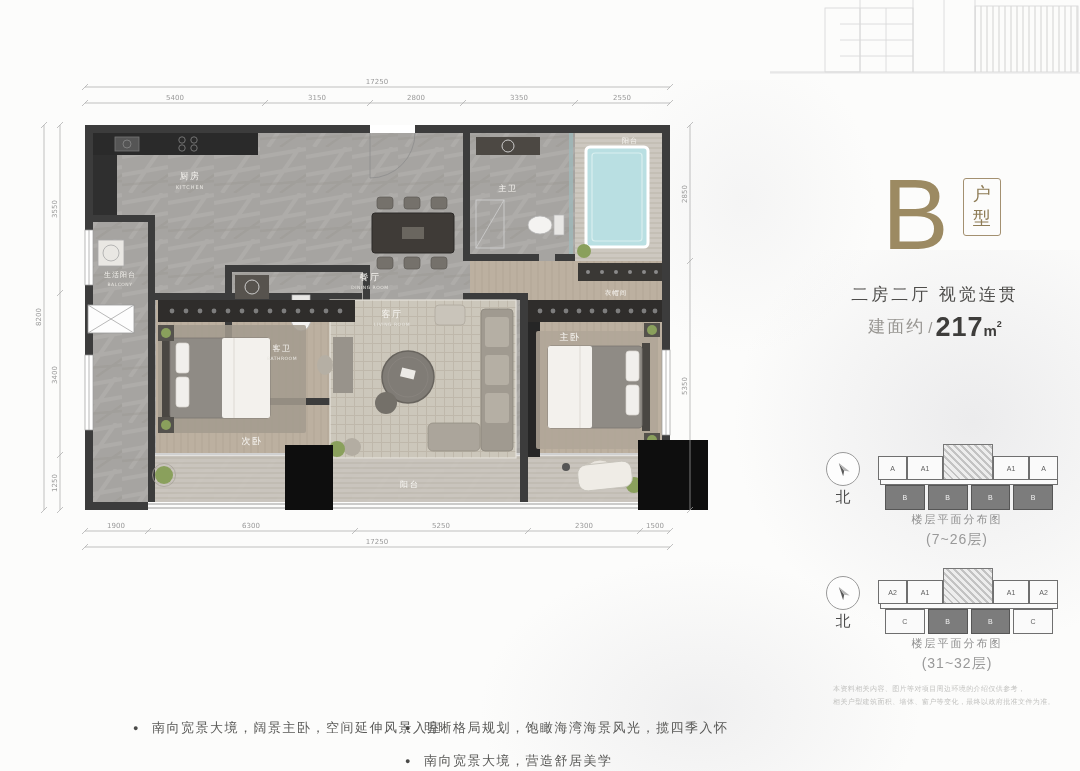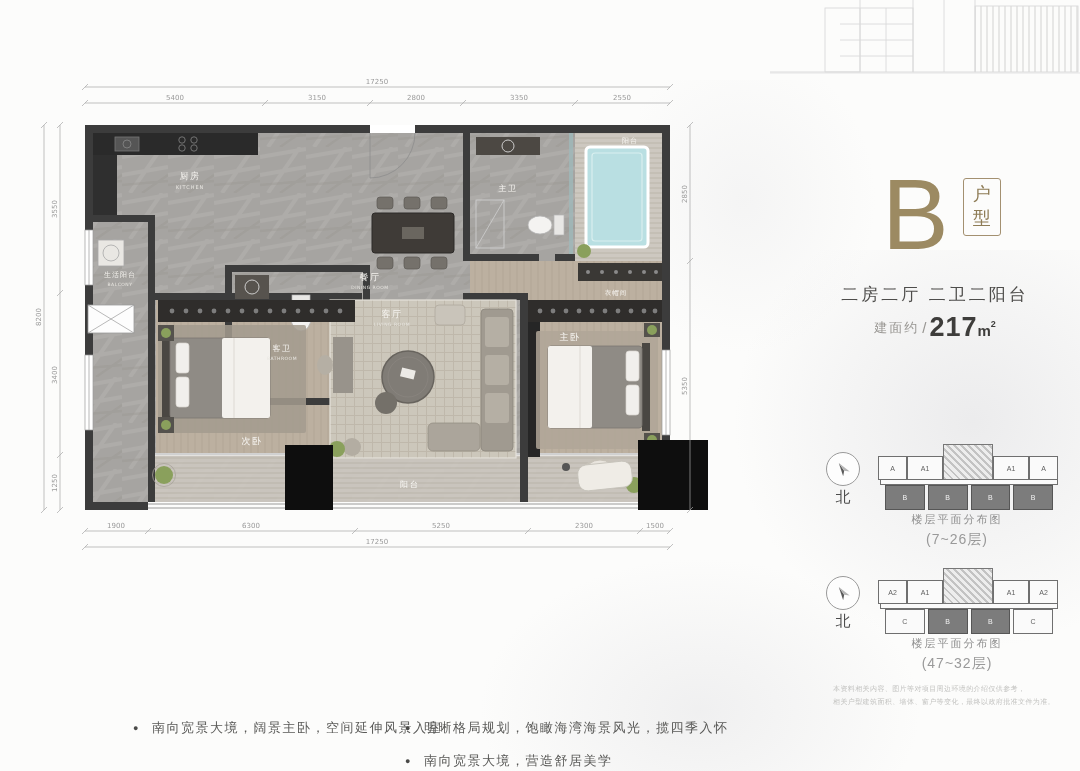--- a/index.html
+++ b/index.html
@@ -20,21 +20,21 @@
   .plan{position:absolute;left:30px;top:55px;}
   
   .unit-head{position:absolute;left:882px;top:168px;display:flex;align-items:flex-start;}
   .b-letter{font-size:100px;line-height:.92;color:#9c8a62;font-weight:400;letter-spacing:2px;}
   .type-box{margin-left:12px;margin-top:10px;width:30px;border:1.5px solid #a39070;border-radius:3px;
             padding:6px 3px;display:flex;flex-direction:column;align-items:center;gap:4px;
             color:#8e7c56;font-size:18px;line-height:1.1;}
   .rooms-summary{position:absolute;left:800px;top:283px;width:270px;text-align:center;
                  font-size:17px;color:#4e4d4b;letter-spacing:3px;}
   .area-line{position:absolute;left:800px;top:312px;width:270px;text-align:center;color:#979591;}
-  .area-prefix{font-size:13px;letter-spacing:2px;vertical-align:4px;}
+  .area-prefix{font-size:17px;letter-spacing:2px;vertical-align:4px;}
   .area-slash{font-size:15px;margin:0 3px;vertical-align:3px;}
   .area-value{font-size:27px;font-weight:bold;color:#3e3d3b;letter-spacing:1px;}
   .area-unit{font-size:15px;font-weight:bold;color:#3e3d3b;}
   .area-sup{font-size:9px;font-weight:bold;color:#3e3d3b;vertical-align:9px;}
   
   .diagram{position:absolute;left:822px;width:240px;}
   .d1{top:444px;} .d2{top:568px;}
   .north{position:absolute;left:0;top:8px;width:42px;text-align:center;}
   .north-circle{width:32px;height:32px;border:1.3px solid #9a9a9a;border-radius:50%;
                 margin:0 auto;display:flex;align-items:center;justify-content:center;background:#fdfdfd;}
@@ -384,21 +384,21 @@
   </svg>
 
   <div class="unit-head">
     <span class="b-letter">B</span>
     <span class="type-box">
       <span>户</span>
       <span>型</span>
     </span>
   </div>
 
-  <div class="rooms-summary">二房二厅 二卫二阳台</div>
+  <div class="rooms-summary">二房二厅 视觉连贯</div>
 
   <div class="area-line">
     <span class="area-prefix">建面约</span><span class="area-slash">/</span><span class="area-value">217</span><span class="area-unit">m</span><span class="area-sup">2</span>
   </div>
 
   <div class="diagram d1">
     <div class="north">
       <div class="north-circle">
         <svg width="24" height="24" viewBox="0 0 36 36" transform="rotate(-35)">
           <path d="M12 27 L18 7 L18 21 Z" fill="#5a5a5a"></path>
@@ -450,21 +450,21 @@
       <div class="ledge"></div>
       <div class="b-botrow">
         <div class="bb light">C</div>
         <div class="bb">B</div>
         <div class="bb">B</div>
         <div class="bb light">C</div>
       </div>
     </div>
     <div class="d-caption">
       <div class="l1">楼层平面分布图</div>
-      <div class="l2">(47~32层)</div>
+      <div class="l2">(31~32层)</div>
     </div>
   </div>
 
   <div class="disclaimer">
     <div>本资料相关内容、图片等对项目周边环境的介绍仅供参考，</div>
     <div>相关户型建筑面积、墙体、窗户等变化，最终以政府批准文件为准。</div>
   </div>
 
   <div class="features">
     <div class="fcol left">

